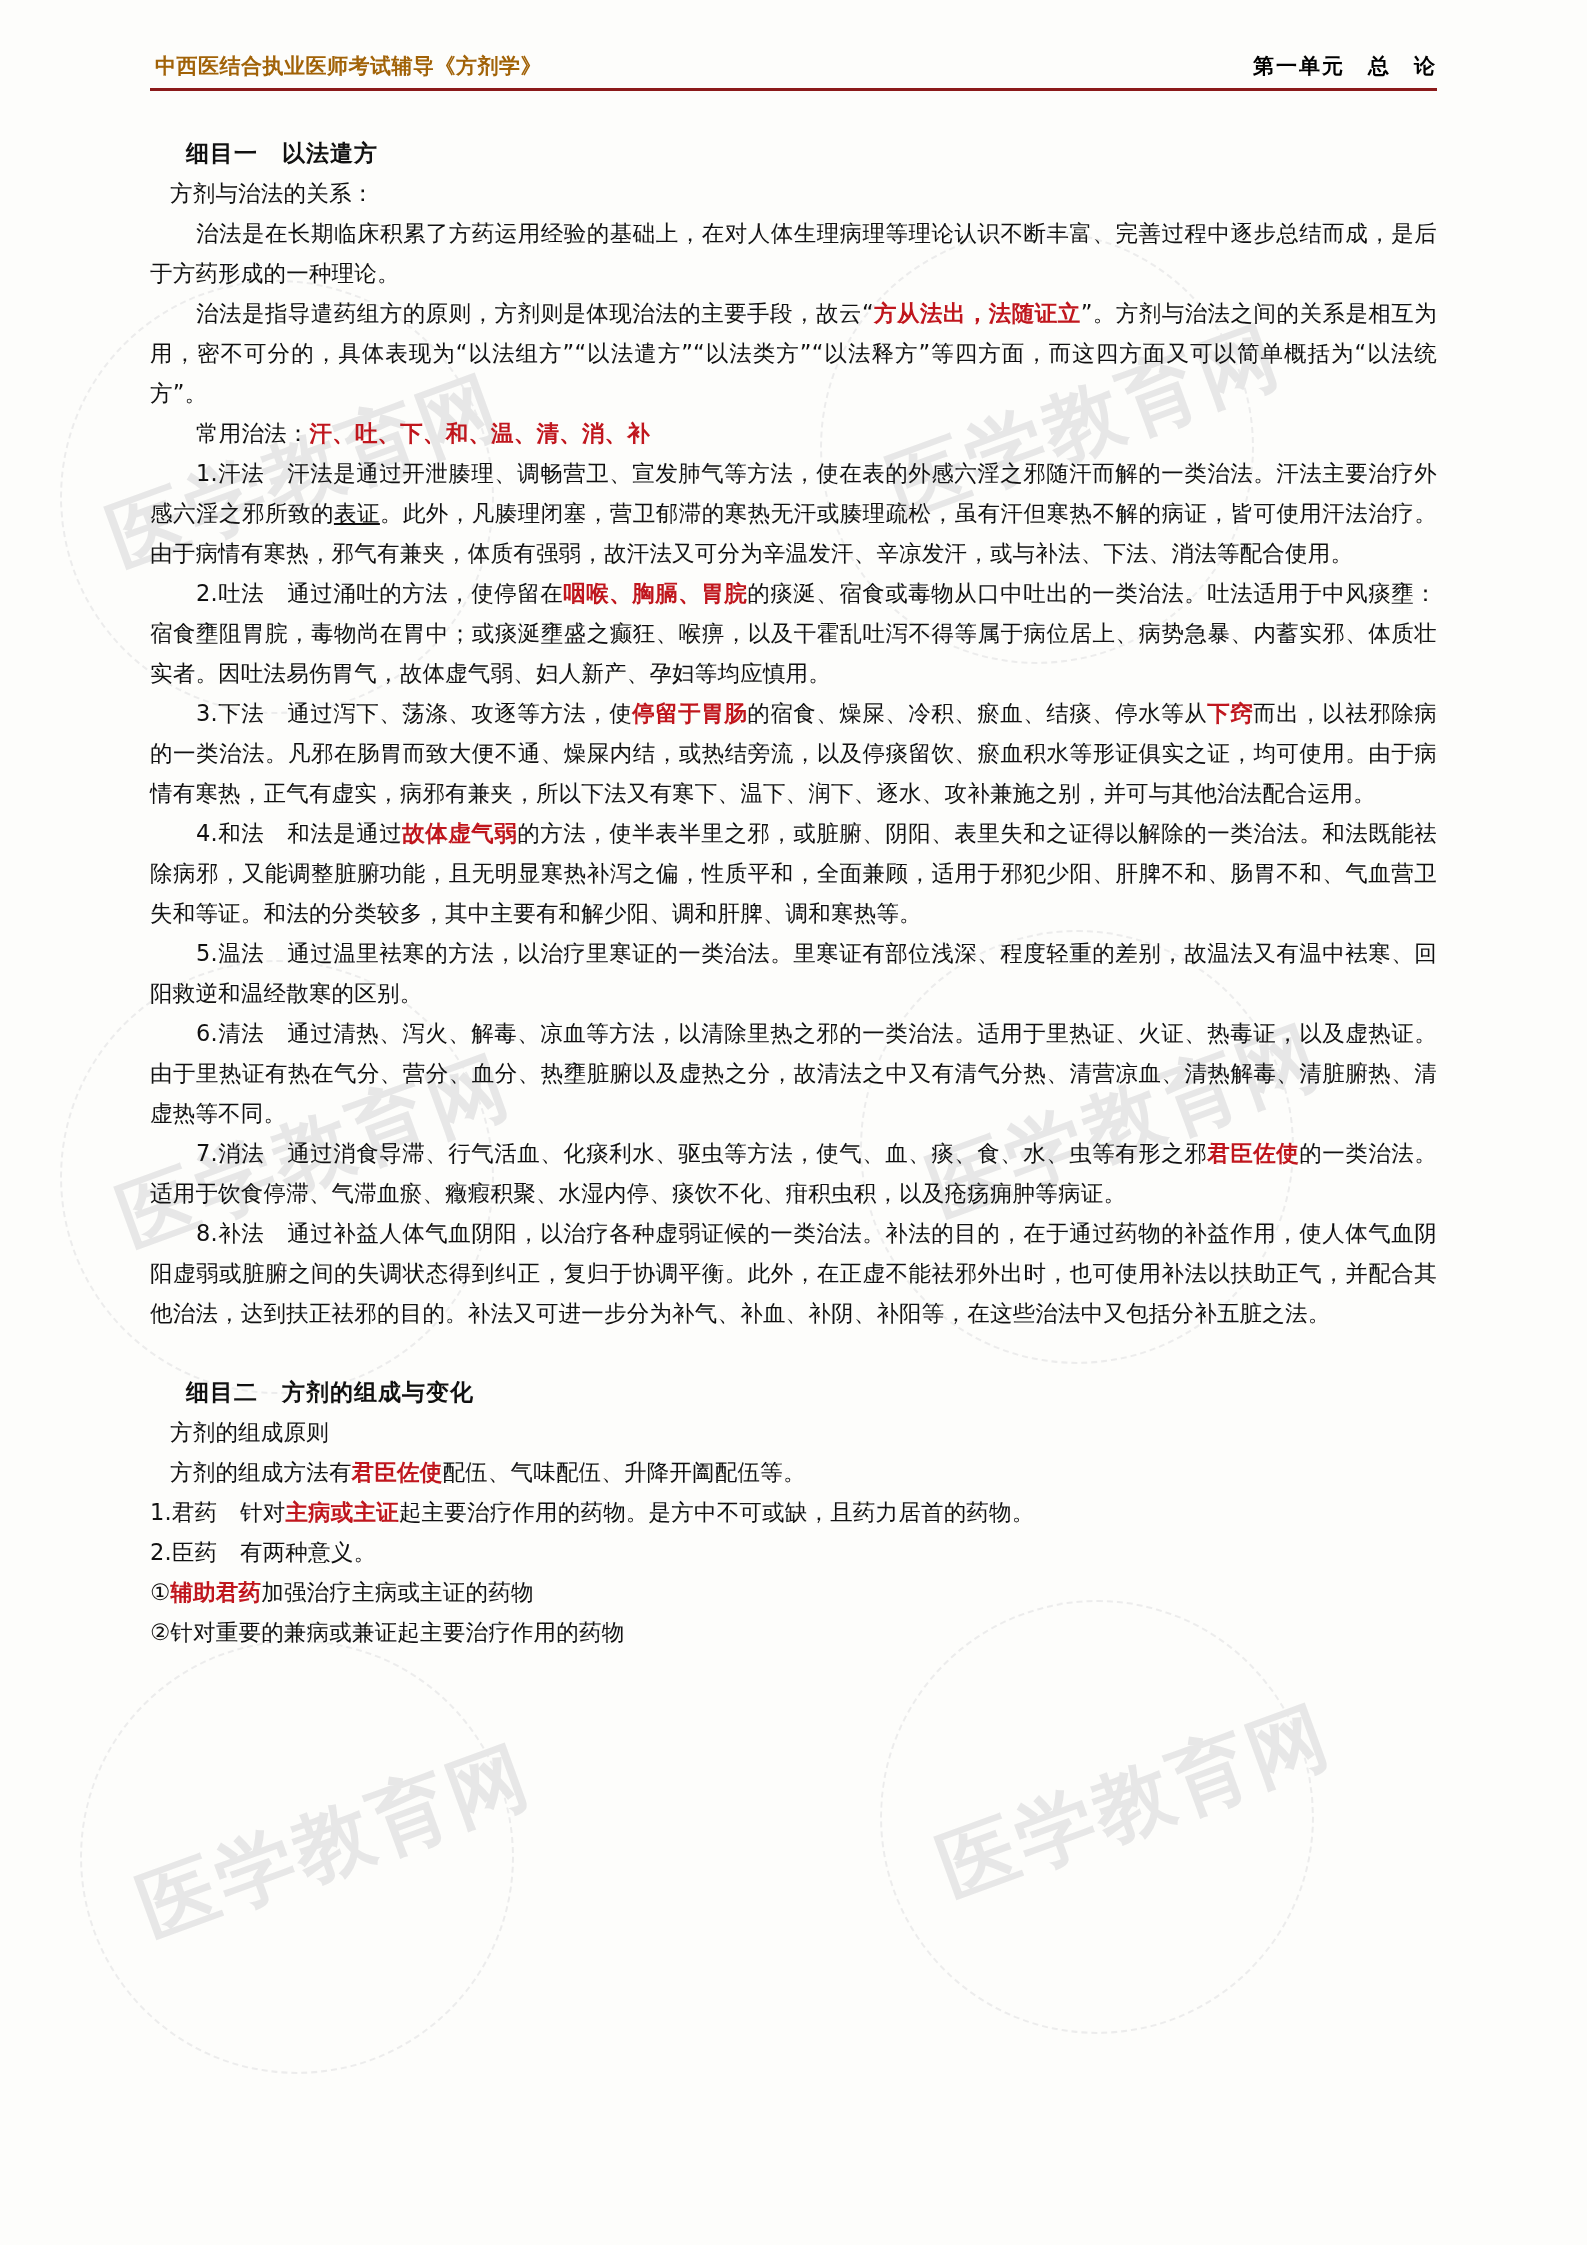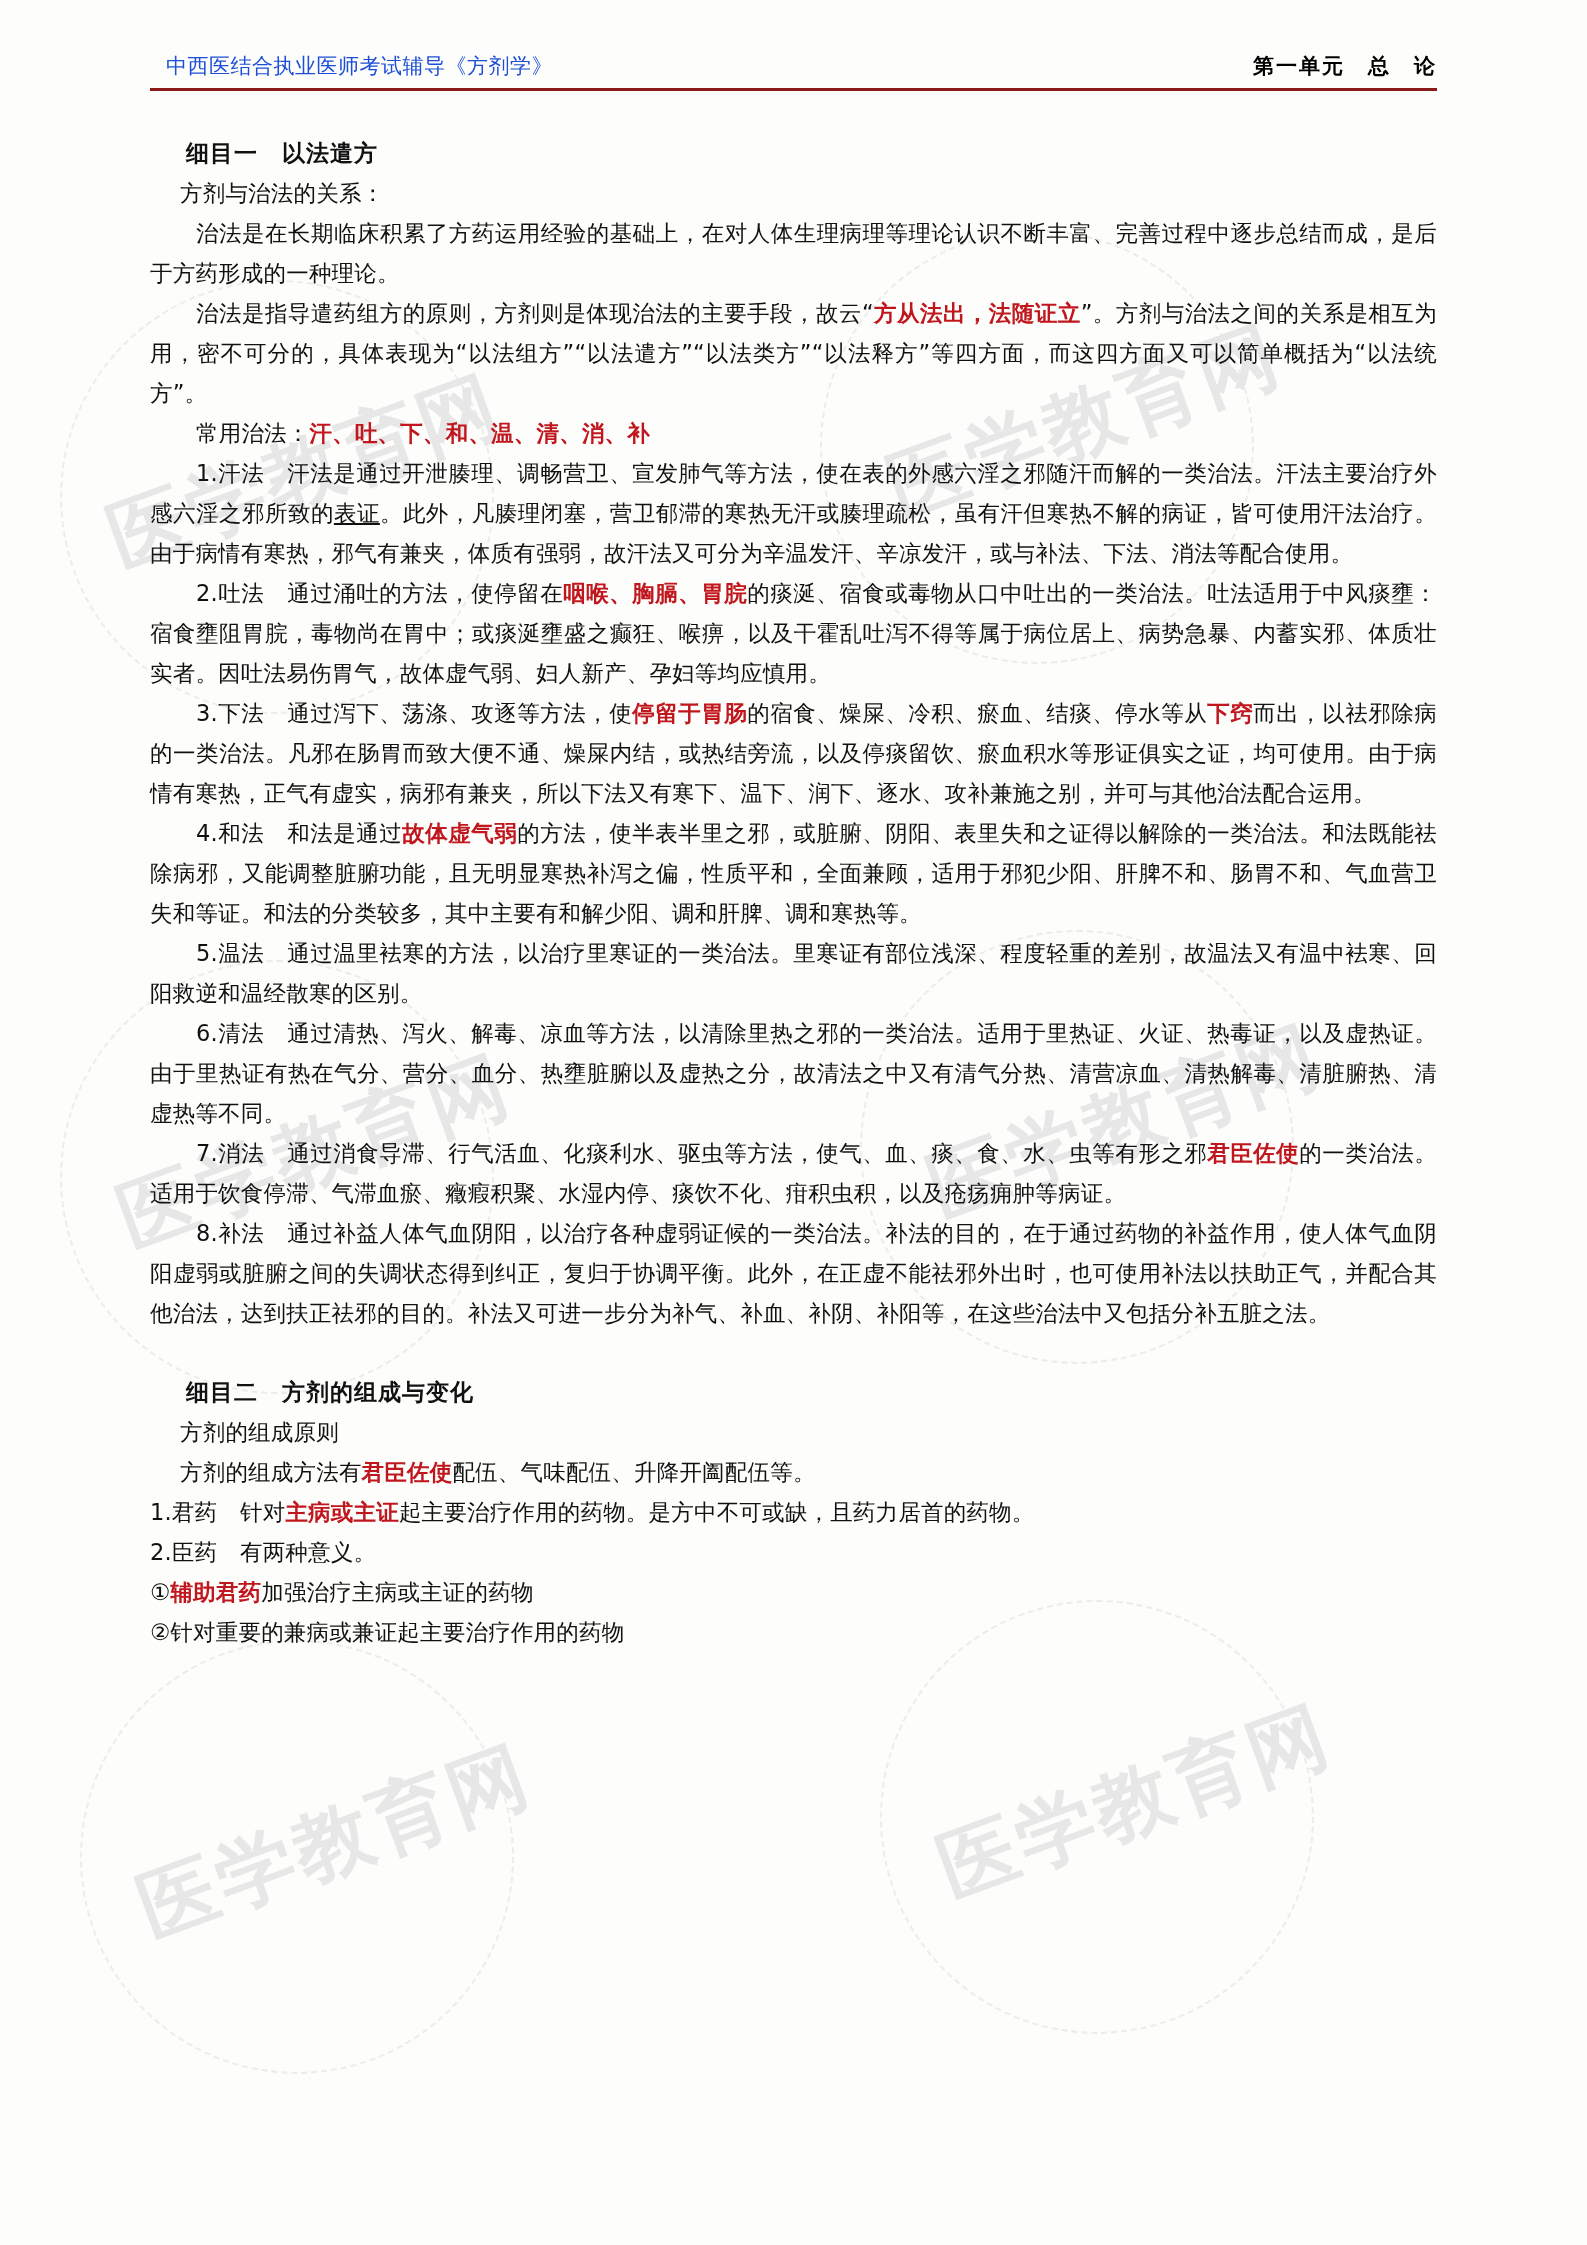--- a/index.html
+++ b/index.html
@@ -48,25 +48,25 @@
   }
   .header {
     position: absolute;
     top: 52px;
     left: 150px;
     right: 150px;
     height: 42px;
   }
   .header-left {
     position: absolute;
-    left: 16px;
+    left: 5px;
     top: 0;
     font-size: 21px;
-    color: #1d4ed8;
-    font-weight: normal;
+    color: #a16207;
+    font-weight: bold;
     letter-spacing: 0.5px;
   }
   .header-right {
     position: absolute;
     right: 0;
     top: 0;
     font-size: 21px;
     color: #000000;
     font-weight: bold;
     letter-spacing: 2px;
@@ -94,21 +94,21 @@
   }
   p.t {
     font-size: 22.5px;
     line-height: 40px;
     color: #111;
     margin: 0;
     text-align: justify;
     text-justify: inter-ideograph;
     letter-spacing: 0.2px;
   }
-  p.ind1 { text-indent: 0; margin-left: 30px; }
+  p.ind1 { text-indent: 0; margin-left: 20px; }
   p.ind2 { text-indent: 46px; }
   p.ind0 { text-indent: 0; }
   .hl {
     color: #c0161d;
     font-weight: bold;
   }
   .ul-black {
     text-decoration: underline;
   }
   .gap { height: 26px; }

